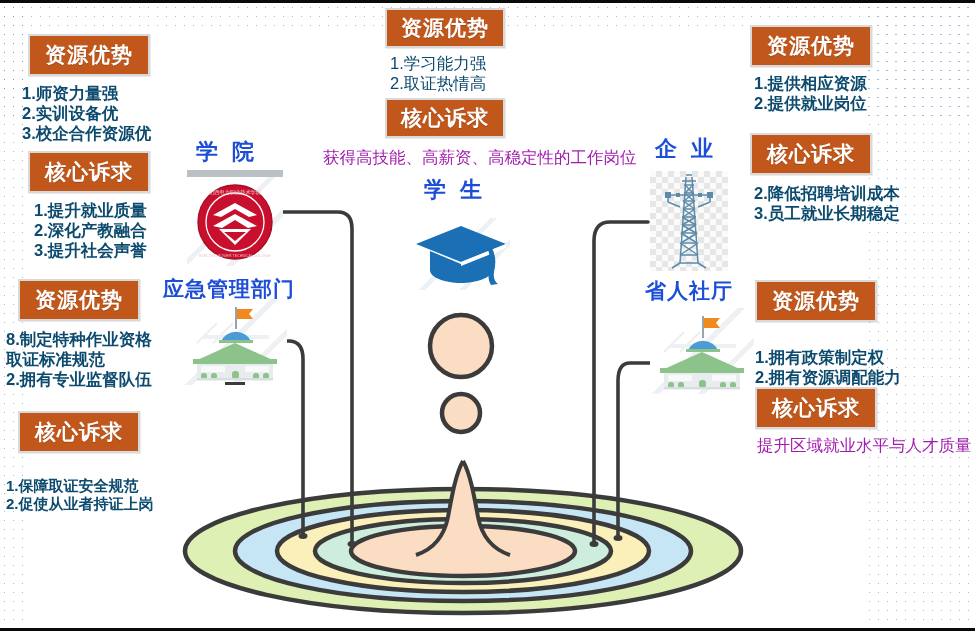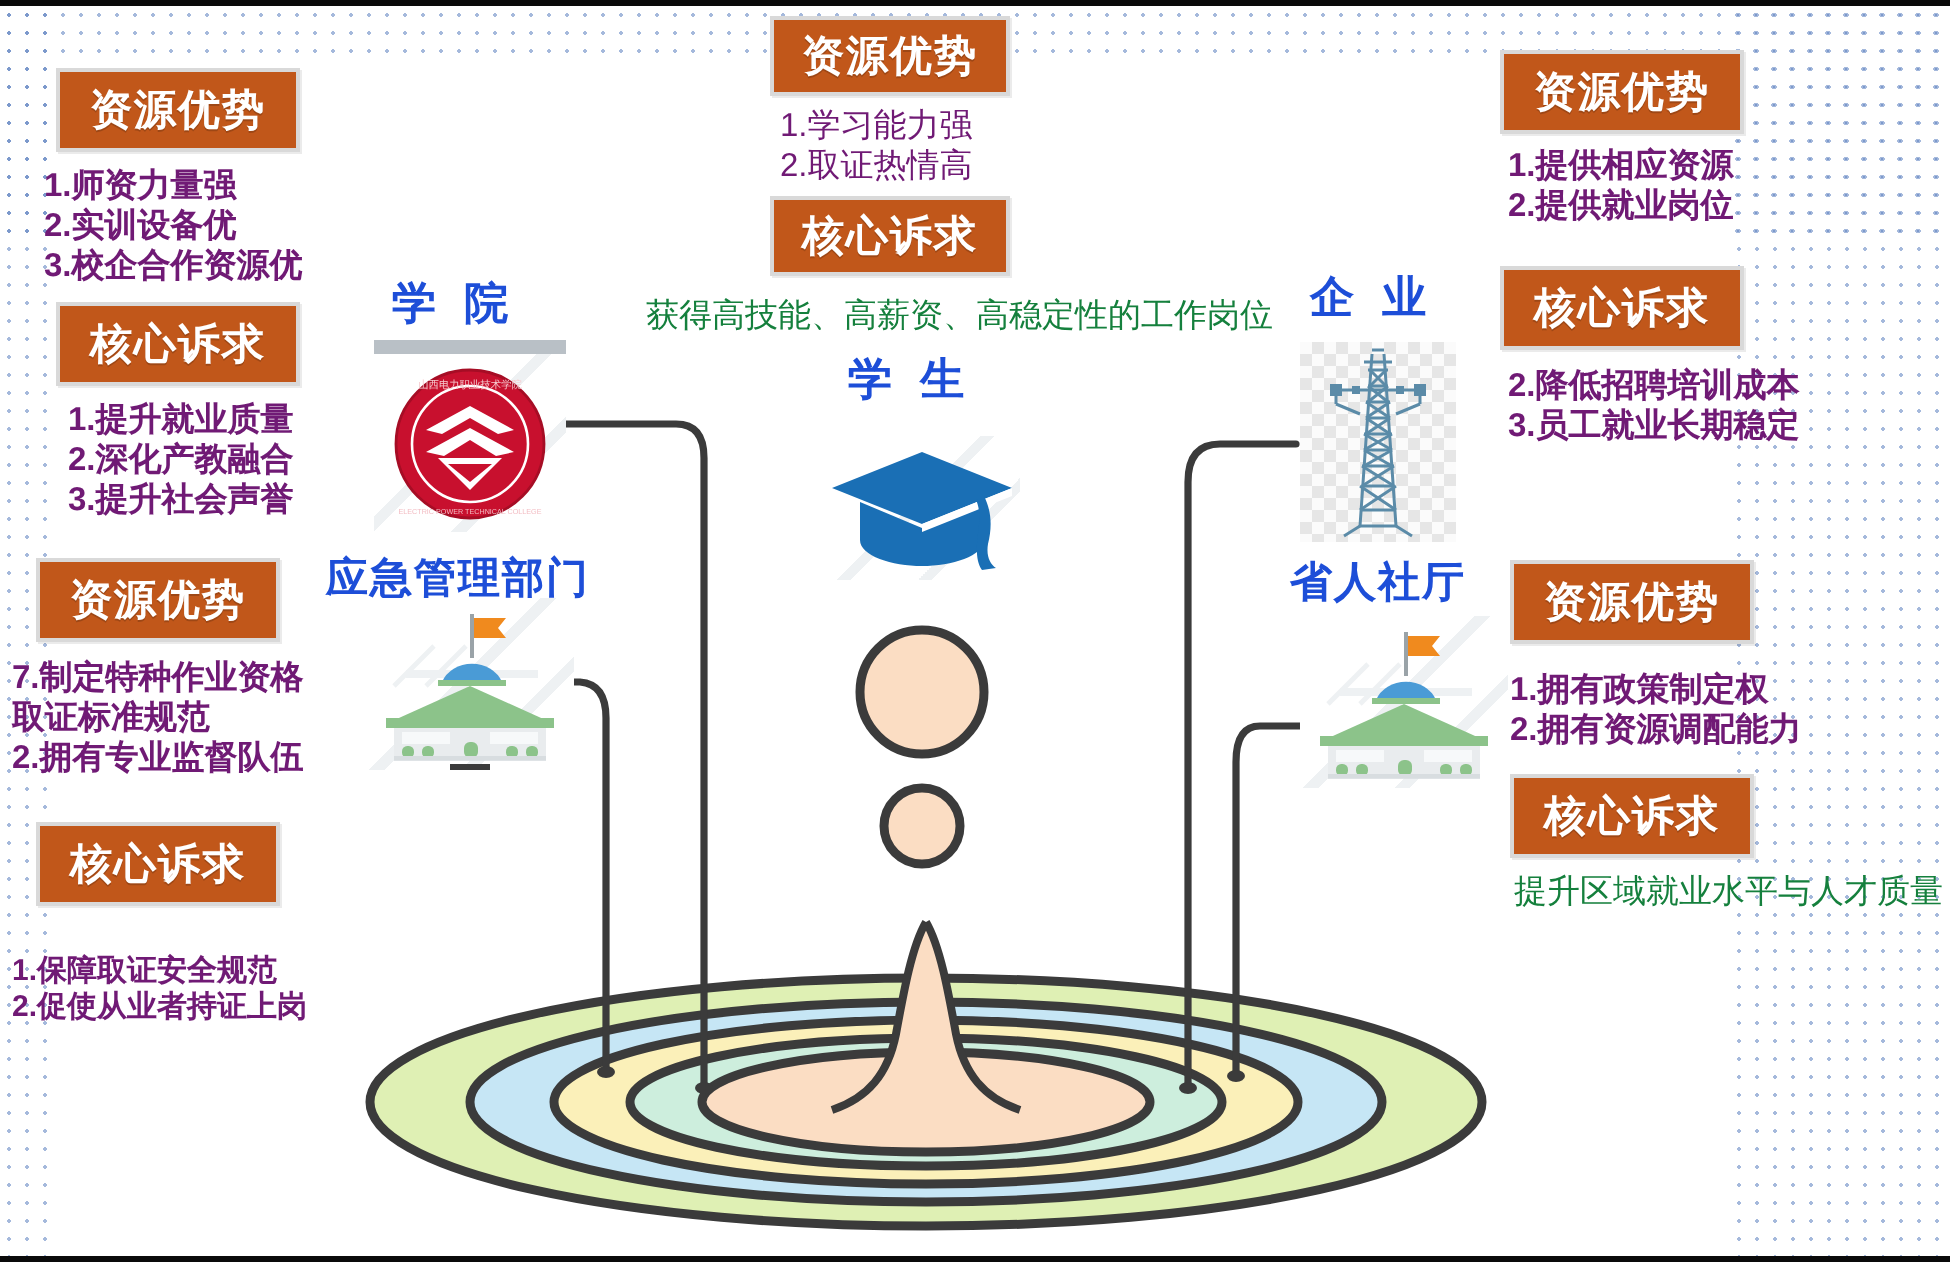--- a/index.html
+++ b/index.html
@@ -46,38 +46,38 @@
     font-weight:bold;
     letter-spacing:1px;
     display:flex; align-items:center; justify-content:center;
     text-shadow:0 1px 0 rgba(0,0,0,.18);
     box-shadow:1px 1px 0 rgba(0,0,0,.08);
   }
 
   
   .bullets{
     position:absolute;
-    color:#701a75;
+    color:#0c4a6e;
     font-weight:bold;
     line-height:1.22;
     white-space:pre-line;
   }
 
   
   .entity-title{
     position:absolute;
     font-weight:bold;
     color:#1d4ed8;
     letter-spacing:4px;
     white-space:nowrap;
   }
   .statement{
     position:absolute;
     font-weight:bold;
-    color:#15803d;
+    color:#a21caf;
     white-space:nowrap;
     text-align:center;
   }
 
   
   .icon-tile{ position:absolute; }
   .checker{
     background-image:
       linear-gradient(45deg,#e6e6e6 25%,transparent 25%,transparent 75%,#e6e6e6 75%),
       linear-gradient(45deg,#e6e6e6 25%,transparent 25%,transparent 75%,#e6e6e6 75%);
@@ -236,21 +236,21 @@
       <g fill="#5b8ba8">
         <rect x="15" y="21" width="6" height="6"></rect>
         <rect x="57" y="21" width="6" height="6"></rect>
         <rect x="26" y="22" width="4" height="4"></rect>
         <rect x="48" y="22" width="4" height="4"></rect>
       </g>
     </svg>
   </div>
 
   <div class="chip" style="left:18px; top:276px; width:122px; height:42px; font-size:21px;">资源优势</div>
-  <div class="bullets" style="left:6px; top:326px; width:200px; font-size:16.5px;"><div>7.制定特种作业资格</div><div>   取证标准规范</div><div>2.拥有专业监督队伍</div></div>
+  <div class="bullets" style="left:6px; top:326px; width:200px; font-size:16.5px;"><div>8.制定特种作业资格</div><div>   取证标准规范</div><div>2.拥有专业监督队伍</div></div>
 
   <div class="chip" style="left:18px; top:408px; width:122px; height:42px; font-size:21px;">核心诉求</div>
   <div class="bullets" style="left:6px; top:474px; width:210px; font-size:15px;"><div>1.保障取证安全规范</div><div>2.促使从业者持证上岗</div></div>
 
   <div class="entity-title" style="left:163px; top:272px; font-size:21px; letter-spacing:1px;">应急管理部门</div>
 
   <div class="icon-tile wm" style="left:183px; top:296px; width:104px; height:86px;">
     <svg viewBox="0 0 104 86" width="104" height="86">
       <g stroke="#eef1f3" stroke-width="2.4" fill="none">
         <path d="M14,44 L34,24 M30,44 L50,24 M62,30 L82,10"></path>
@@ -278,21 +278,21 @@
         <rect x="49" y="72" width="7" height="8" rx="3"></rect>
         <rect x="70" y="74" width="6" height="6" rx="2.6"></rect>
         <rect x="80" y="74" width="6" height="6" rx="2.6"></rect>
       </g>
       <rect x="14" y="79" width="76" height="2.4" fill="#d8dde0"></rect>
       <rect x="42" y="83" width="20" height="3" fill="#3b3b3b"></rect>
     </svg>
   </div>
 
   <div class="chip" style="left:755px; top:277px; width:122px; height:42px; font-size:21px;">资源优势</div>
-  <div class="bullets" style="left:755px; top:332px; width:220px; font-size:16.5px;"><div>1.拥有政策制定权</div><div>2.拥有资源调配能力</div></div>
+  <div class="bullets" style="left:755px; top:344px; width:220px; font-size:16.5px;"><div>1.拥有政策制定权</div><div>2.拥有资源调配能力</div></div>
 
   <div class="chip" style="left:755px; top:384px; width:122px; height:42px; font-size:21px;">核心诉求</div>
   <div class="statement" style="left:757px; top:432px; font-size:16.5px; font-weight:normal;">提升区域就业水平与人才质量</div>
 
   <div class="entity-title" style="left:645px; top:274px; font-size:21px; letter-spacing:1px;">省人社厅</div>
 
   <div class="icon-tile wm" style="left:650px; top:305px; width:104px; height:86px;">
     <svg viewBox="0 0 104 86" width="104" height="86">
       <g stroke="#eef1f3" stroke-width="2.4" fill="none">
         <path d="M14,44 L34,24 M30,44 L50,24 M62,30 L82,10"></path>

